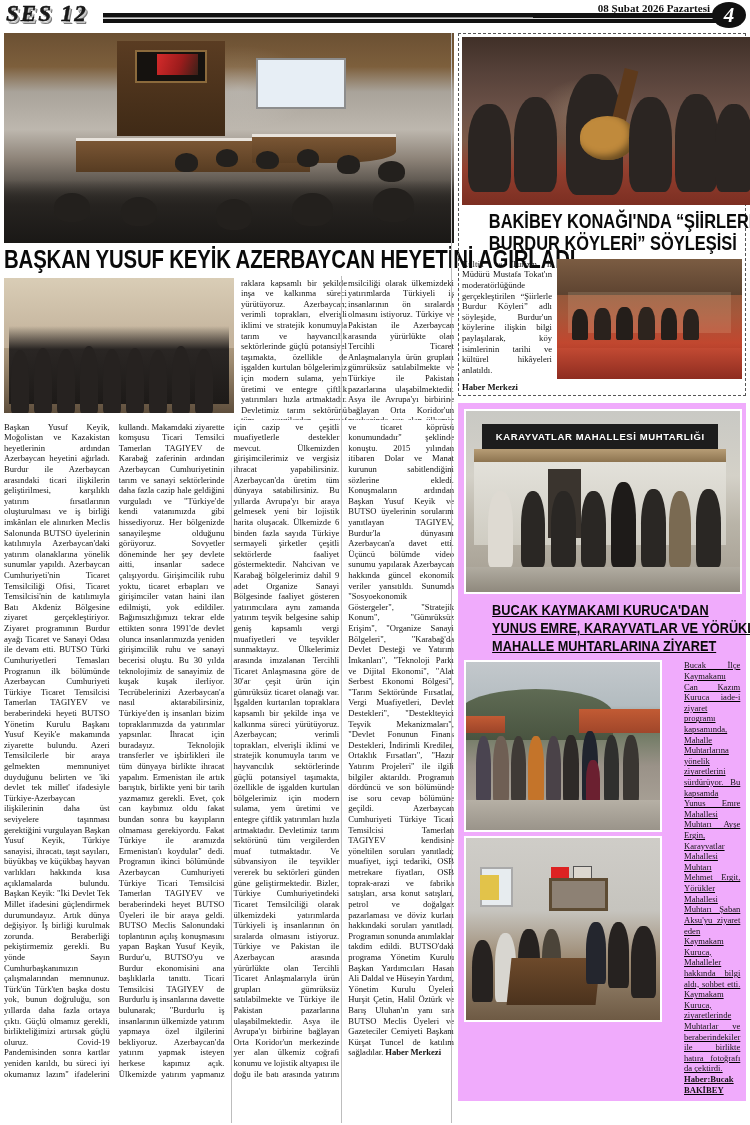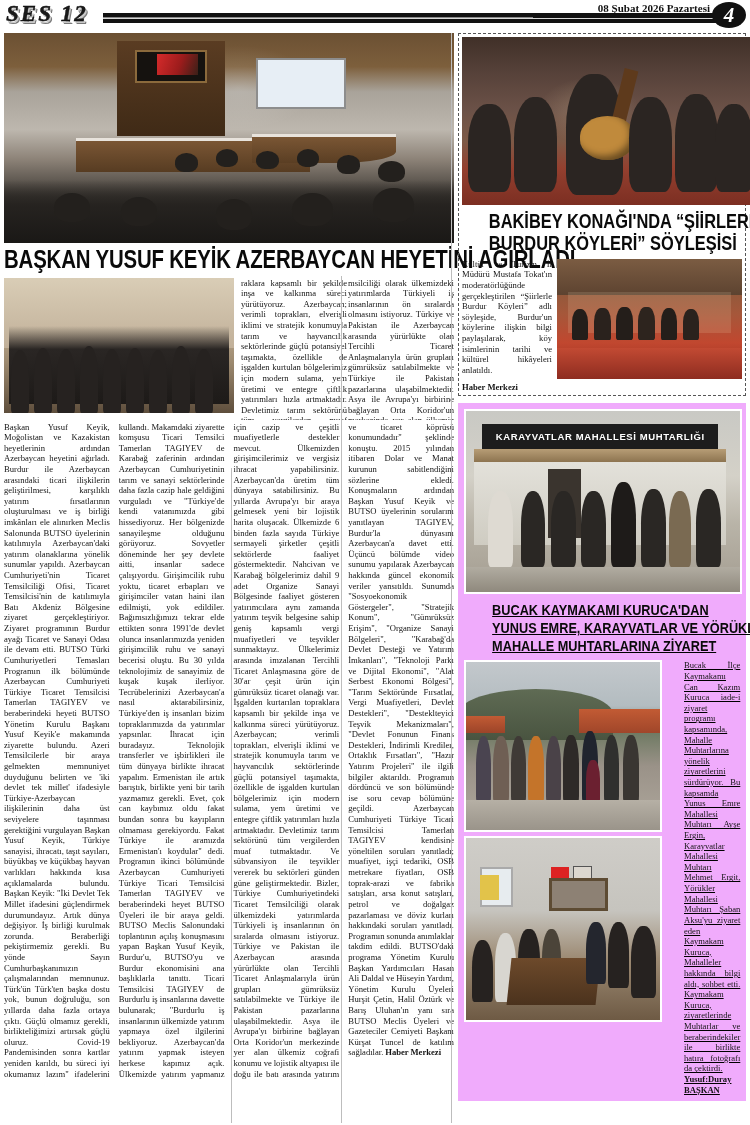--- a/index.html
+++ b/index.html
@@ -328,19 +328,19 @@
             <div class="pr-fig" style="left:39%;top:50%;width:10%;height:36%;background:#4b4439"></div>
             <div class="pr-table"></div>
             <div class="pr-fig" style="left:62%;top:46%;width:10%;height:34%;background:#24262e"></div>
             <div class="pr-fig" style="left:73%;top:46%;width:11%;height:36%"></div>
             <div class="pr-fig" style="left:85%;top:48%;width:13%;height:40%"></div>
           </div>
         </div>
 
         <div style="width:72px;margin-left:16px;">
           <div class="right-text" style="text-align:justify;">Bucak İlçe Kaymakamı Can Kazım Kuruca iade-i ziyaret programı kapsamında, Mahalle Muhtarlarına yönelik ziyaretlerini sürdürüyor. Bu kapsamda Yunus Emre Mahallesi Muhtarı Ayşe Ergin, Karayvatlar Mahallesi Muhtarı Mehmet Ergit, Yörükler Mahallesi Muhtarı Şaban Aksu'yu ziyaret eden Kaymakam Kuruca, Mahalleler hakkında bilgi aldı, sohbet etti. Kaymakam Kuruca, ziyaretlerinde Muhtarlar ve beraberindekiler ile birlikte hatıra fotoğrafı da çektirdi.</div>
-          <div class="right-text byline">Yusuf:Duray</div>
-          <div class="right-text byline">BAŞKAN</div>
+          <div class="right-text byline">Haber:Bucak</div>
+          <div class="right-text byline">BAKİBEY</div>
         </div>
       </div>
     </div>
   </div>
 </div>
 
 </body></html>

